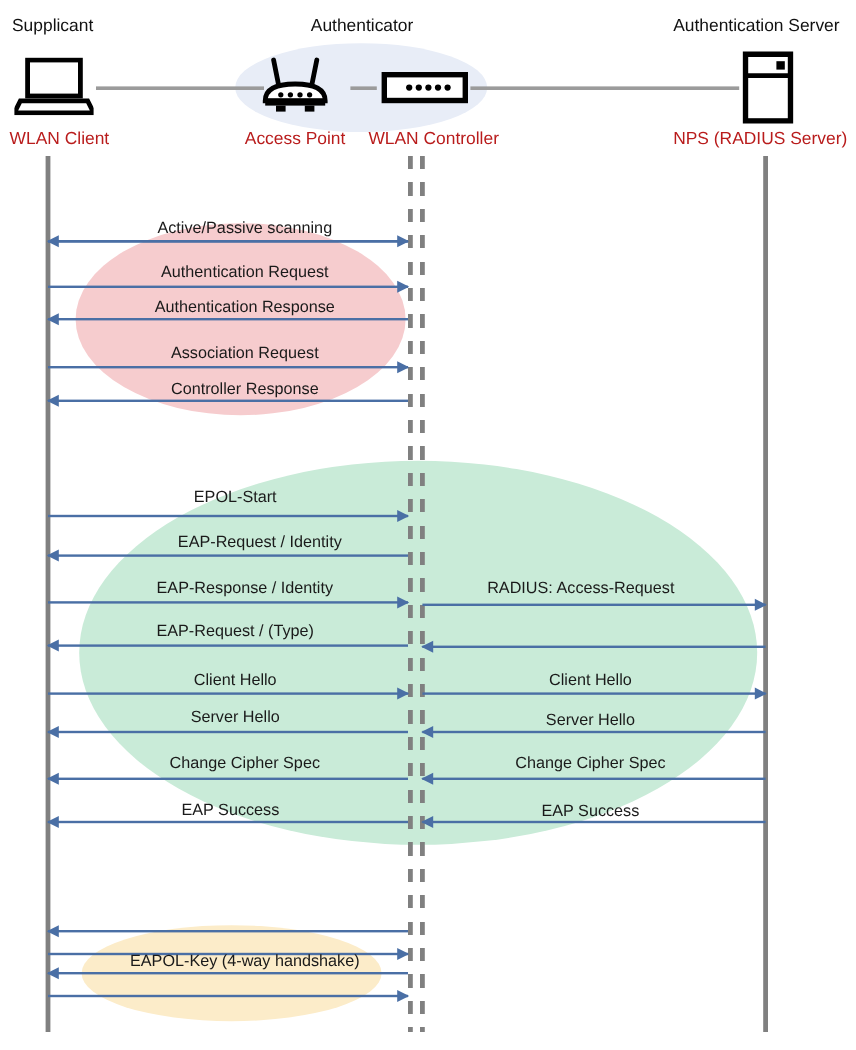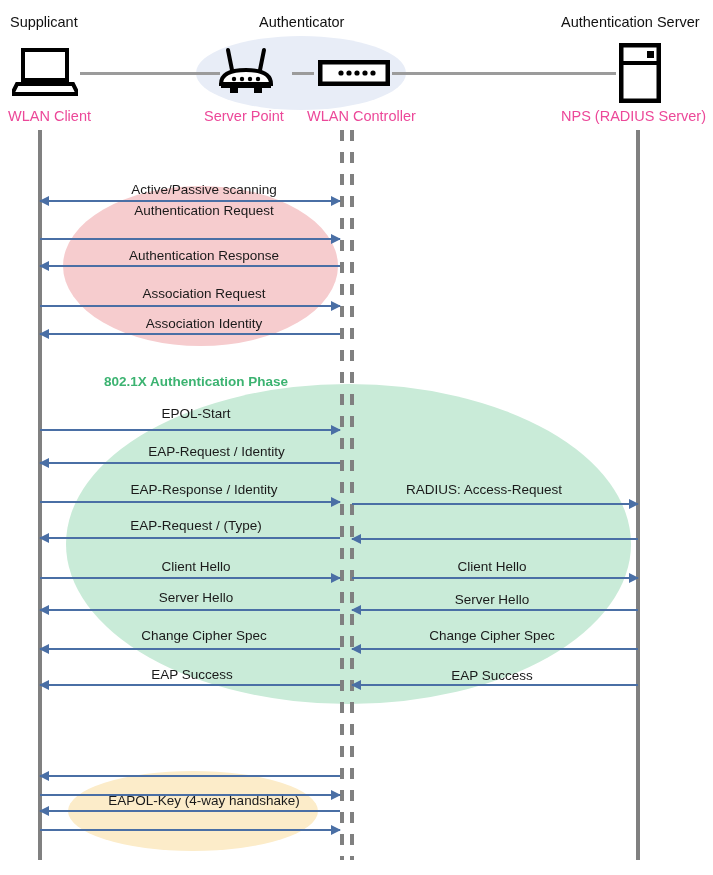--- a/index.html
+++ b/index.html
@@ -1,21 +1,21 @@
 <!DOCTYPE html>
 <html><head>
 <meta charset="utf-8">
 <style>
   html,body{margin:0;padding:0;background:#ffffff;}
   body{font-family:"Liberation Sans",sans-serif;}
   #canvas{position:relative;width:713px;height:875px;background:#ffffff;overflow:hidden;}
 
   
   .hdr-role{position:absolute;font-size:14.5px;color:#111;white-space:nowrap;}
-  .hdr-name{position:absolute;font-size:14.5px;color:#ec4899;white-space:nowrap;}
+  .hdr-name{position:absolute;font-size:14.5px;color:#b91c1c;white-space:nowrap;}
 
   .auth-blob{position:absolute;left:196px;top:36px;width:210px;height:74px;
              background:#e8edf7;border-radius:50%;}
 
   .wire{position:absolute;height:3px;background:#9b9b9b;}
 
   .icon{position:absolute;}
 
   
   .lifeline{position:absolute;width:4px;background:#808080;}
@@ -94,52 +94,51 @@
 
   <div class="icon" style="left:619px;top:43px;">
     <svg width="42" height="60" viewBox="0 0 42 60">
       <rect x="2" y="2" width="38" height="56" fill="#fff" stroke="#000" stroke-width="5"></rect>
       <line x1="2" y1="20" x2="40" y2="20" stroke="#000" stroke-width="4"></line>
       <rect x="28" y="8" width="7" height="7" fill="#000"></rect>
     </svg>
   </div>
 
   <div class="hdr-name" style="left:8px;top:108px;">WLAN Client</div>
-  <div class="hdr-name" style="left:204px;top:108px;">Server Point</div>
+  <div class="hdr-name" style="left:204px;top:108px;">Access Point</div>
   <div class="hdr-name" style="left:307px;top:108px;">WLAN Controller</div>
   <div class="hdr-name" style="left:561px;top:108px;">NPS (RADIUS Server)</div>
 
   <div class="blob blob-pink" style="left:63px;top:186px;width:275px;height:160px;"></div>
   <div class="blob blob-green" style="left:66px;top:384px;width:565px;height:320px;"></div>
   <div class="blob blob-yellow" style="left:68px;top:771px;width:250px;height:80px;"></div>
 
   <div class="lifeline" style="left:38px;top:130px;height:730px;"></div>
   <div class="lifeline-dash" style="left:340px;"></div>
   <div class="lifeline-dash" style="left:350px;"></div>
   <div class="lifeline" style="left:636px;top:130px;height:730px;"></div>
 
 
   <div class="msg" style="left:204px;top:182px;">Active/Passive scanning</div>
   <div class="arrow right none" style="left:40px;top:200px;width:300px;"></div>
   <div class="arrow right" style="left:40px;top:200px;width:300px;"></div>
   <div class="arrow left" style="left:40px;top:200px;width:300px;"></div>
 
-  <div class="msg" style="left:204px;top:203px;">Authentication Request</div>
+  <div class="msg" style="left:204px;top:219px;">Authentication Request</div>
   <div class="arrow right" style="left:40px;top:238px;width:300px;"></div>
 
   <div class="msg" style="left:204px;top:248px;">Authentication Response</div>
   <div class="arrow left" style="left:40px;top:265px;width:300px;"></div>
 
   <div class="msg" style="left:204px;top:286px;">Association Request</div>
   <div class="arrow right" style="left:40px;top:305px;width:300px;"></div>
 
-  <div class="msg" style="left:204px;top:316px;">Association Identity</div>
+  <div class="msg" style="left:204px;top:316px;">Controller Response</div>
   <div class="arrow left" style="left:40px;top:333px;width:300px;"></div>
 
-  <div class="phase-title" style="left:104px;top:372px;color:#3CB371;">802.1X Authentication Phase</div>
 
   <div class="msg" style="left:196px;top:406px;">EPOL-Start</div>
   <div class="arrow right" style="left:40px;top:429px;width:300px;"></div>
 
   <div class="msg" style="left:204px;top:444px;padding-left:25px;">EAP-Request / Identity</div>
   <div class="arrow left" style="left:40px;top:462px;width:300px;"></div>
 
   <div class="msg" style="left:204px;top:482px;">EAP-Response / Identity</div>
   <div class="arrow right" style="left:40px;top:501px;width:300px;"></div>
 

